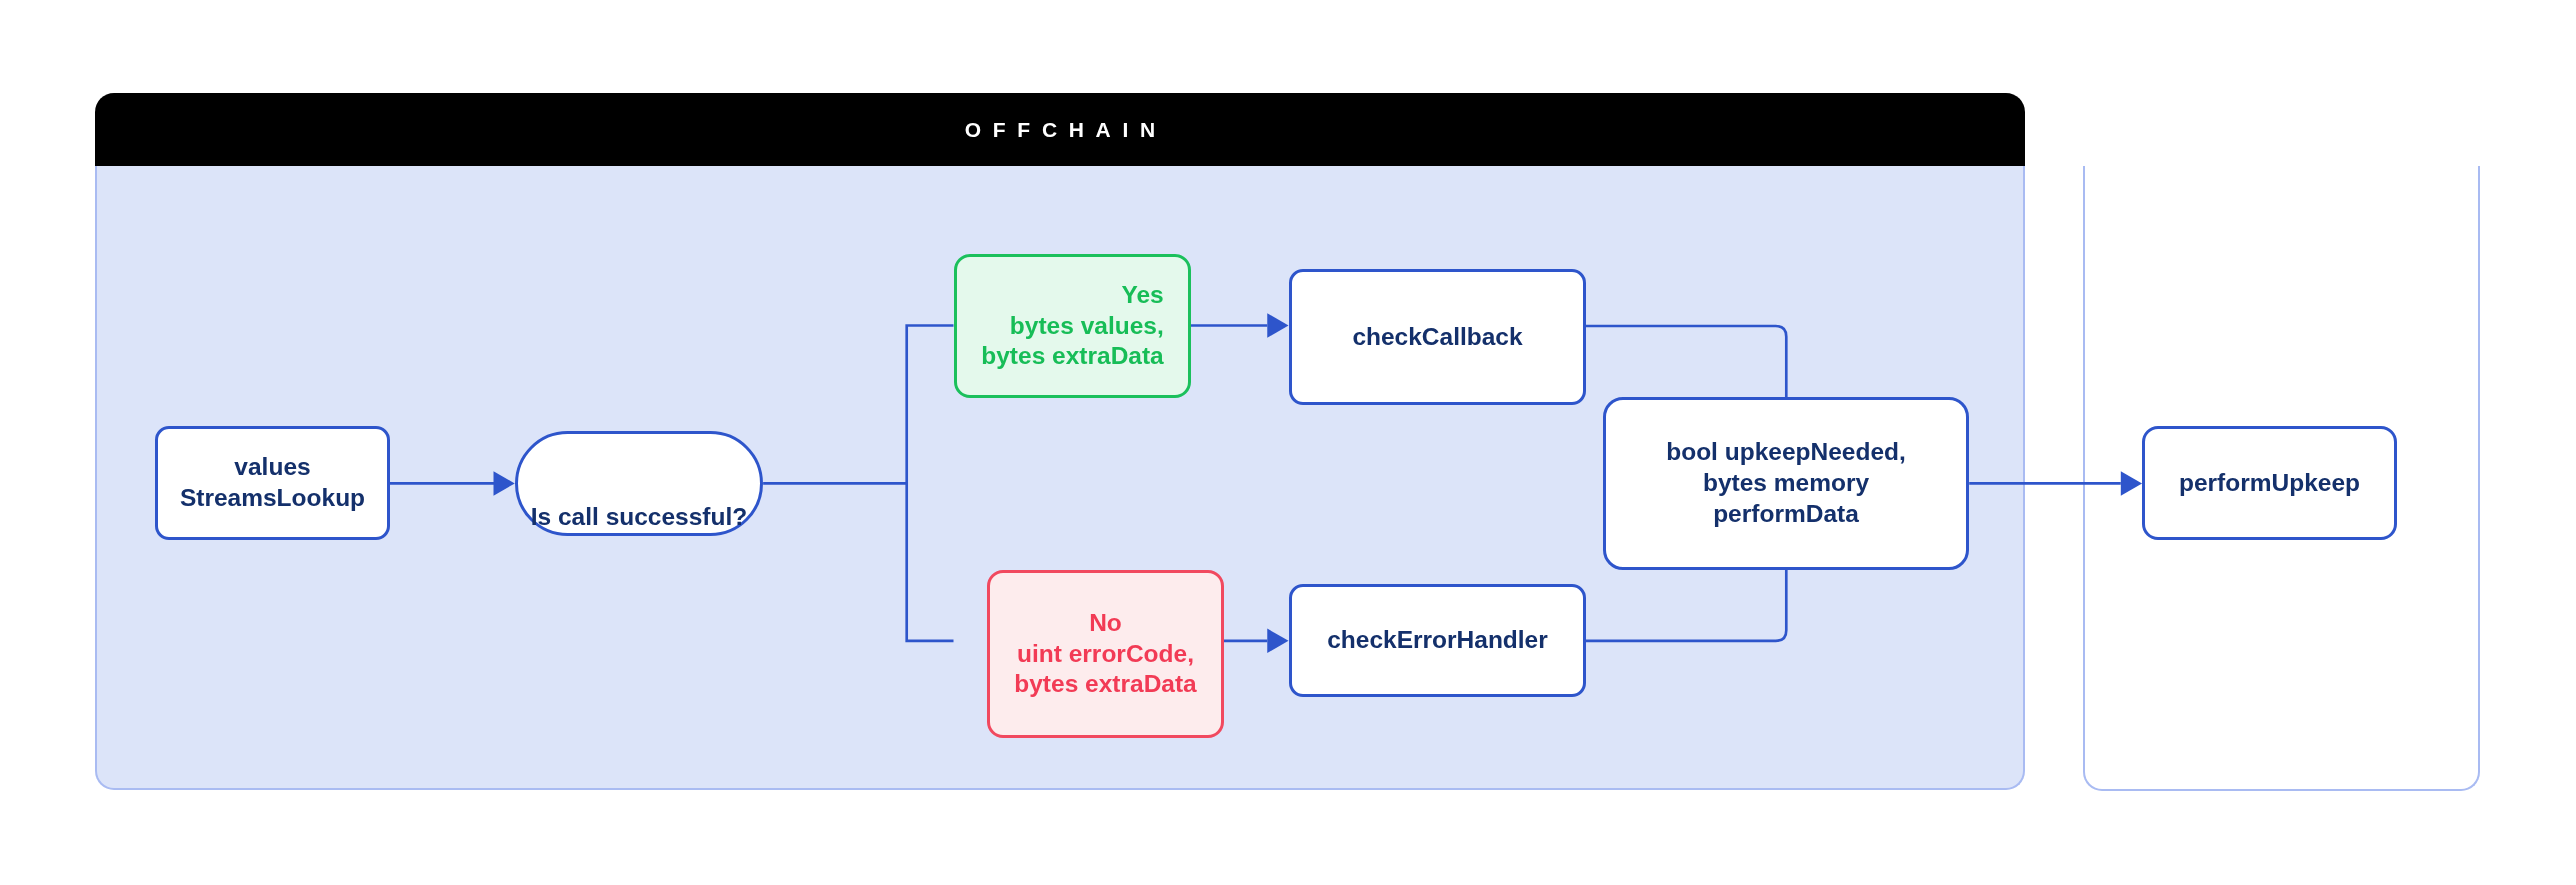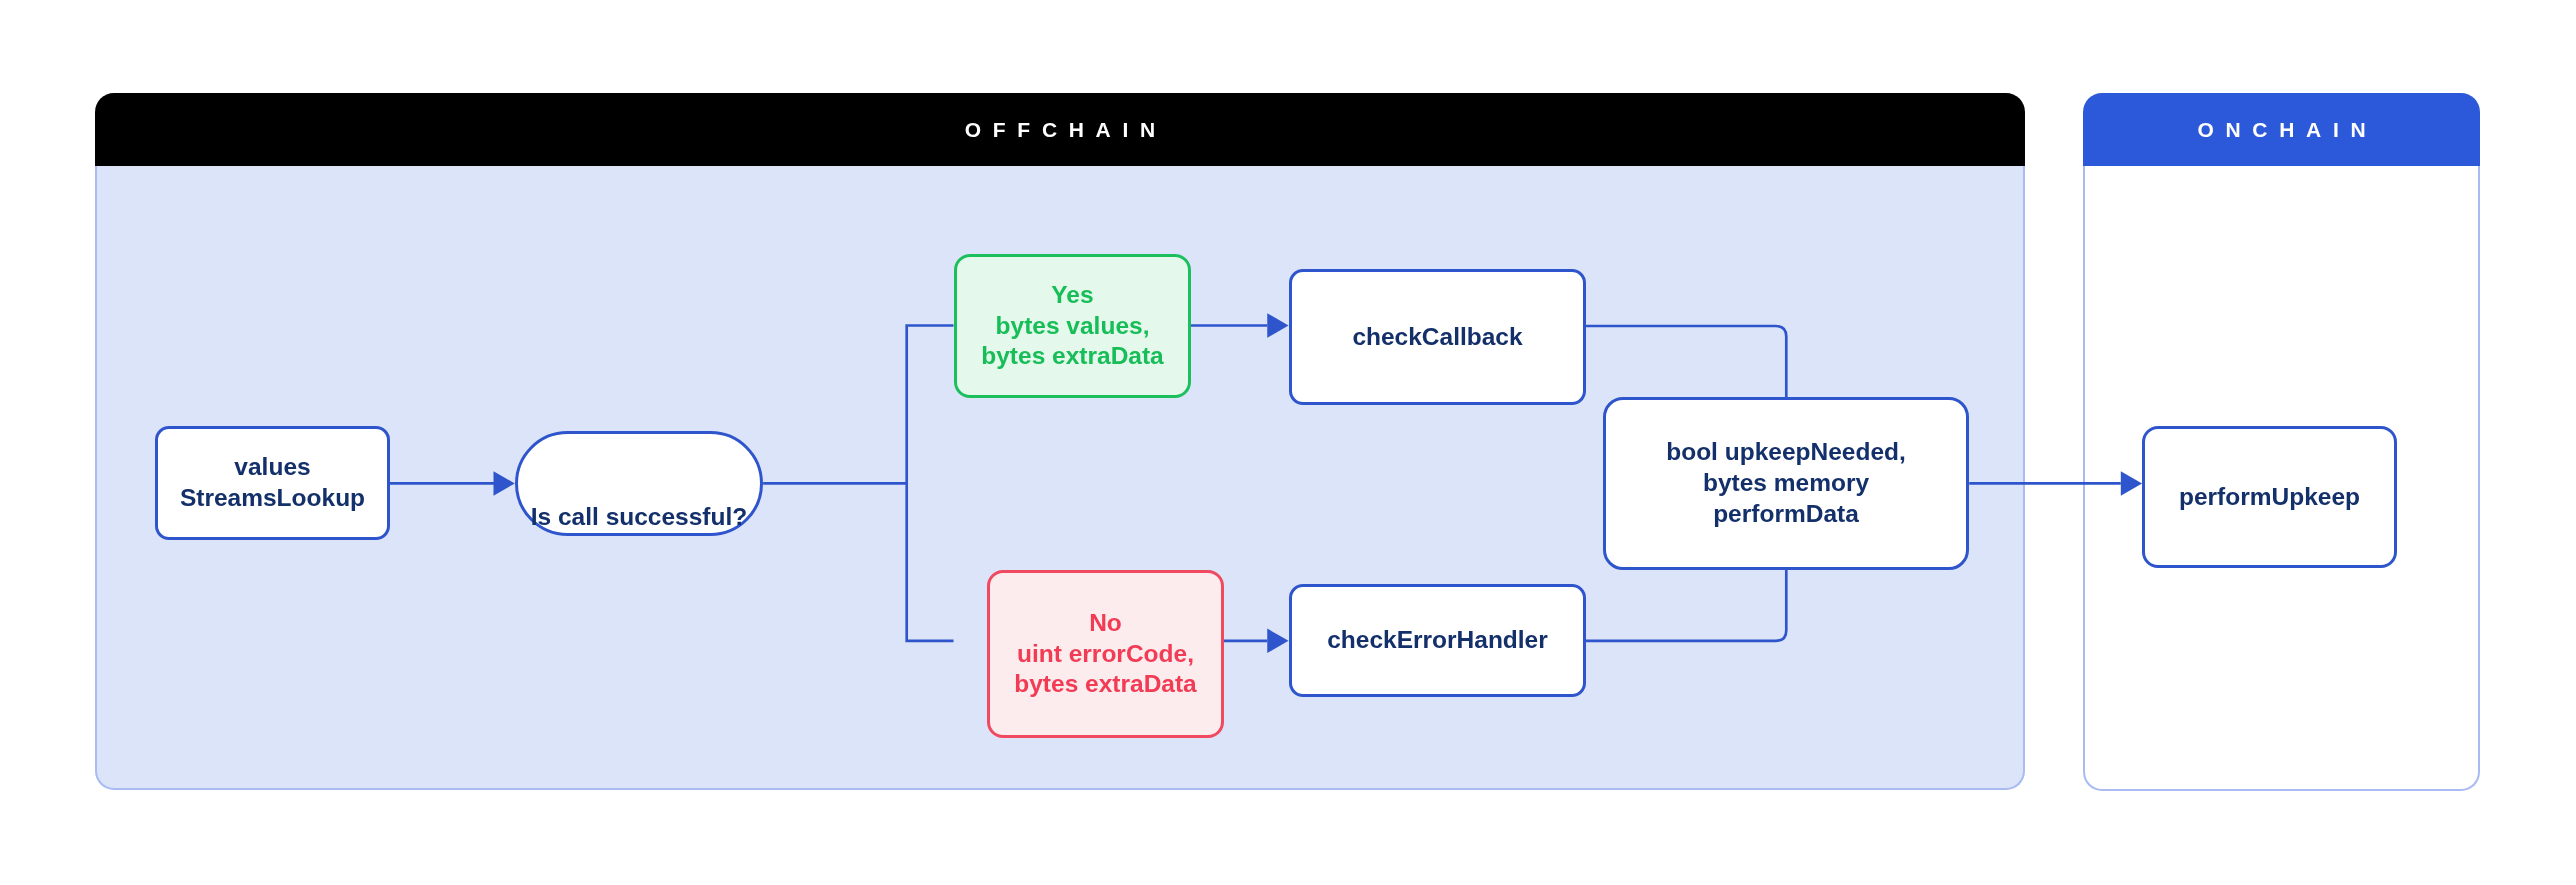--- a/index.html
+++ b/index.html
@@ -57,47 +57,44 @@
     display:flex;align-items:center;justify-content:center;
     text-align:center;
   }
   .node .label{
     color:var(--navy-text);font-size:24.5px;font-weight:bold;line-height:1.26;
     white-space:pre-line;padding:0 6.4px;
   }
   #node-revert{left:155px;top:426px;width:235px;height:114px;border-radius:14px;}
   #node-decision{left:515px;top:431px;width:248px;height:105px;border-radius:64px;align-items:flex-end;}
   #node-yes{left:954px;top:254px;width:237px;height:144px;border-radius:16px;
-            background:var(--green-bg);border-color:var(--green-border);}
+            background:var(--green-bg);border-color:var(--green-border);text-align:right;}
   #node-yes .label{color:var(--green-text);}
   #node-no{left:954px;top:570px;width:237px;height:168px;border-radius:16px;
            background:var(--red-bg);border-color:var(--red-border);margin-left:33px;}
   #node-no .label{color:var(--red-text);}
   #node-check-callback{left:1289px;top:269px;width:297px;height:136px;border-radius:14px;}
   #node-check-error-handler{left:1289px;top:584px;width:297px;height:113px;border-radius:14px;}
   #node-upkeep{left:1603px;top:397px;width:366px;height:173px;border-radius:20px;}
-  #node-perform-upkeep{left:2142px;top:426px;width:255px;height:142px;border-radius:16px;}
+  #node-perform-upkeep{left:2142px;top:426px;width:255px;height:114px;border-radius:16px;}
 </style>
 </head>
 <body>
 
 <div class="stage">
 
   <div class="panel" id="offchain-panel">
     <div class="panel-body"></div>
     <div class="panel-header">
       <span class="panel-title">OFFCHAIN</span>
     </div>
   </div>
 
   <div class="panel" id="onchain-panel">
     <div class="panel-body"></div>
-    <div class="panel-header">
-      <span class="panel-title">ONCHAIN</span>
-    </div>
   </div>
 
   <svg class="connectors" width="2576" height="886" viewBox="0 0 4844 1666">
 
     <path d="M 733 909 H 932"></path>
     <polygon points="968,909 928,886 928,932"></polygon>
 
     <path d="M 1435 909 H 1705"></path>
 
     <path d="M 1793 612 H 1705 V 1205 H 1793"></path>

